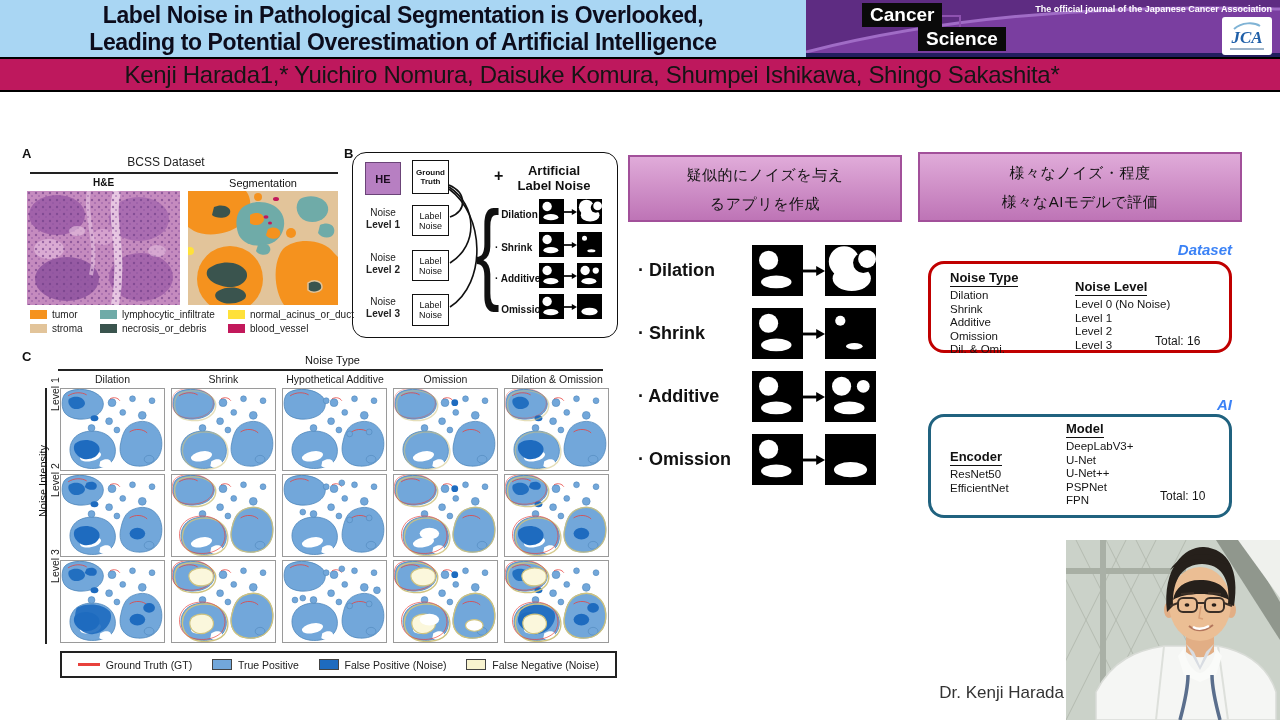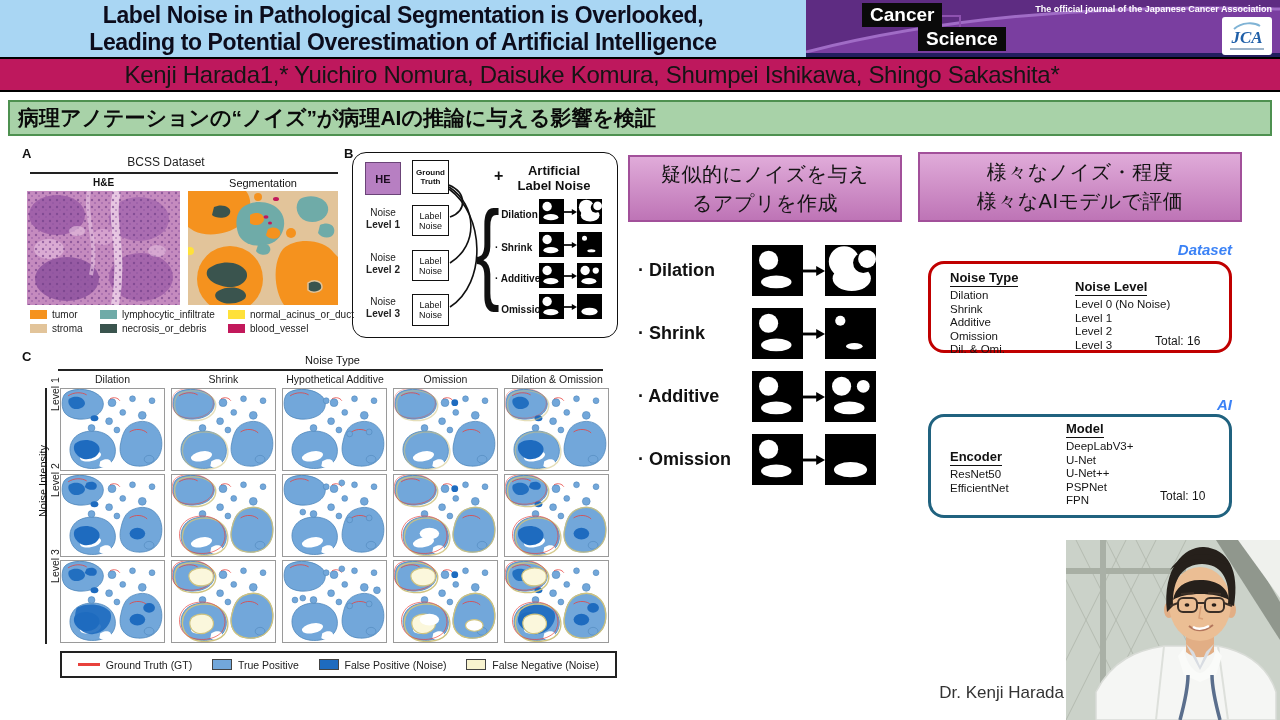--- a/index.html
+++ b/index.html
@@ -37,21 +37,21 @@
   .wbox{position:absolute;background:#fff;border:1.2px solid #111;box-sizing:border-box;display:flex;align-items:center;
         justify-content:center;text-align:center;}
   .he-box{left:12px;top:9px;width:36px;height:33px;background:#B77FC2;border:1.2px solid #6B4478;
           font-size:11px;font-weight:600;color:#1d0d22;}
   .lvl-txt{position:absolute;width:50px;text-align:center;font-size:10px;line-height:12px;color:#222;}
   .pb-item{position:absolute;font-size:10px;font-weight:700;color:#111;white-space:nowrap;}
   .brace{position:absolute;font-size:112px;font-weight:400;color:#111;transform:scaleX(.65);line-height:112px;}
   
   .hl-box{background:linear-gradient(#E0ABD9,#BE74B6);border:2px solid #A2509A;box-sizing:border-box;
           display:flex;flex-direction:column;align-items:center;justify-content:center;}
-  .hl-line{font-size:20px;color:#141414;line-height:29px;letter-spacing:0.5px;}
+  .hl-line{font-size:15px;color:#141414;line-height:29px;letter-spacing:0.5px;}
   
   .big-item{position:absolute;font-size:18px;font-weight:700;color:#111;white-space:nowrap;}
   
   .rbox{border:3px solid #C00000;border-radius:16px;box-sizing:border-box;}
   .bbox{border:3px solid #20627F;border-radius:16px;box-sizing:border-box;}
   .sec-title{font-size:15px;font-weight:700;text-align:right;color:#3b82f6;font-style:italic;}
   .col-h{font-size:13px;font-weight:700;border-bottom:1.6px solid #111;display:inline-block;padding-bottom:1px;}
   .col-item{font-size:11.5px;line-height:13.5px;color:#161616;}
   .total{font-size:12px;color:#161616;}
   
@@ -92,23 +92,20 @@
       </svg>
       <div class="jca-text">JCA</div>
       <div class="jca-sub"></div>
     </div>
   </div>
 
   <div class="abs author-bar">
     <div class="author-text">Kenji Harada1,* Yuichiro Nomura, Daisuke Komura, Shumpei Ishikawa, Shingo Sakashita*</div>
   </div>
 
-  <div class="abs green-bar">
-    <div class="green-text">病理アノテーションの“ノイズ”が病理AIの推論に与える影響を検証</div>
-  </div>
 
   <div class="abs panel-label" style="left:22px;top:146px;">A</div>
   <div class="abs small-cap" style="left:12px;top:155px;width:308px;text-align:center;">BCSS Dataset</div>
   <div class="abs hline" style="left:30px;top:172px;width:308px;height:2px;"></div>
   <div class="abs" style="left:27px;top:177px;width:153px;text-align:center;font-size:10px;font-weight:bold;">H&amp;E</div>
   <div class="abs" style="left:188px;top:177px;width:150px;text-align:center;font-size:11px;">Segmentation</div>
 
   <div class="abs" style="left:27px;top:191px;width:153px;height:114px;">
     <svg width="153" height="114" viewBox="0 0 153 114">
       <defs>

